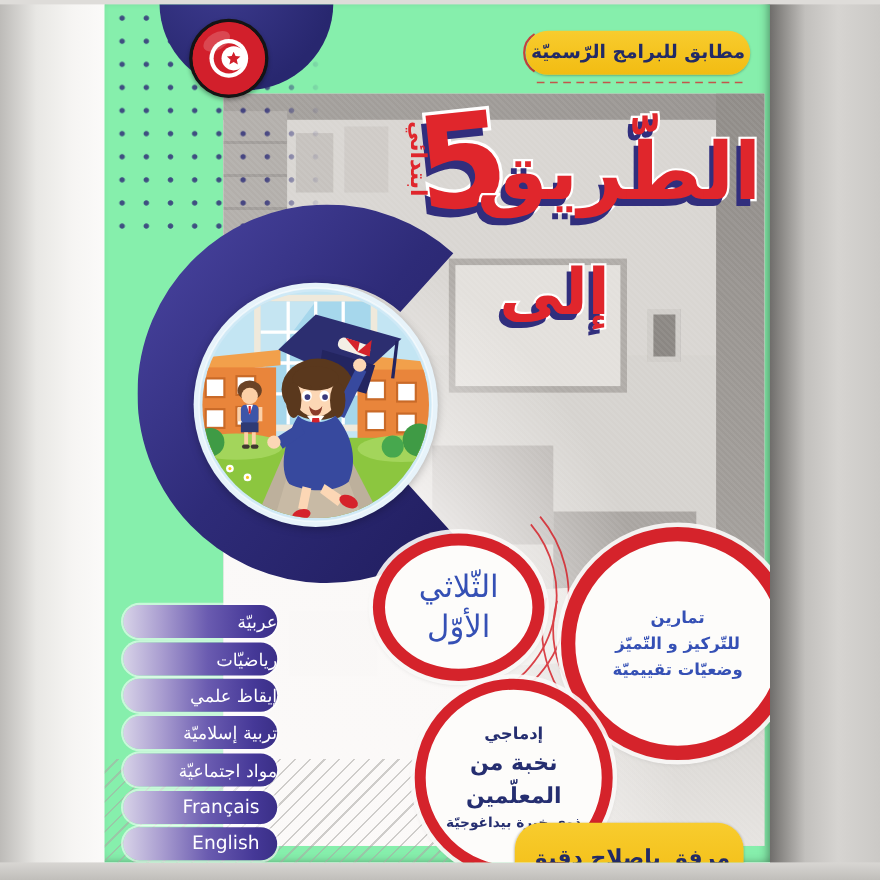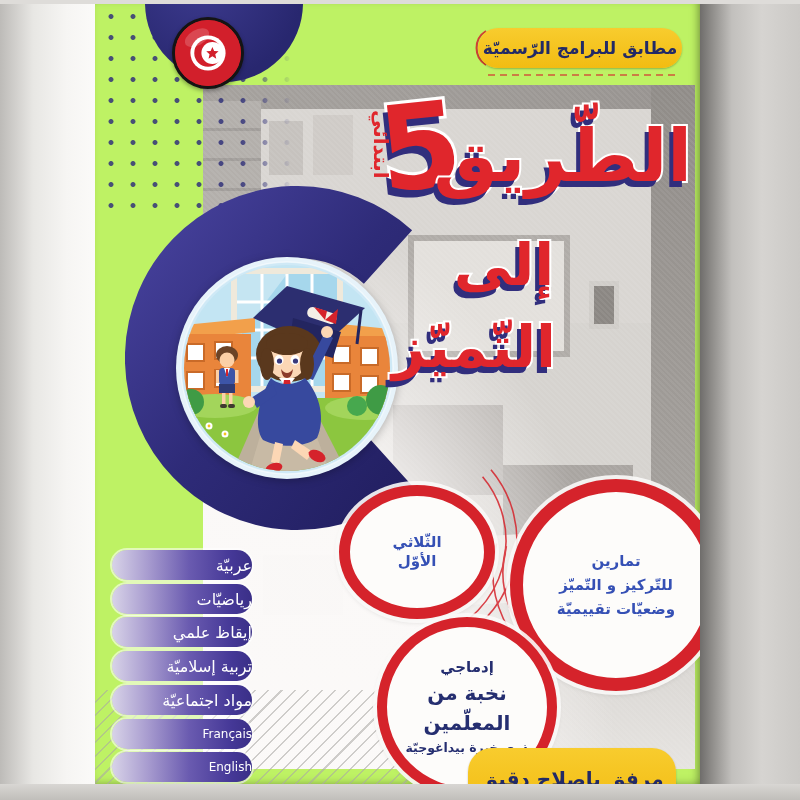--- a/index.html
+++ b/index.html
@@ -12,21 +12,21 @@
   .edge-left{left:0;top:0;width:95px;height:800px;
     background:linear-gradient(90deg,#bdbbb8,#e8e7e4 35%,#f6f5f3 70%,#fbfaf9);}
   .edge-right{left:700px;top:0;width:100px;height:800px;
     background:linear-gradient(90deg,#6f6d6b,#8f8d8a 12%,#c2c0bd 32%,#d6d4d1 62%,#cbc9c6);}
   .edge-bottom{left:0;top:784px;width:800px;height:16px;
     background:linear-gradient(#d8d6d3,#c0beba);}
   .edge-top{left:0;top:0;width:800px;height:4px;background:#dedcd9;}
 
   
   .cover{position:absolute;left:95px;top:4px;width:605px;height:780px;
-    background:#bef264;overflow:hidden;
+    background:#86efac;overflow:hidden;
     box-shadow:inset -7px 0 9px -5px rgba(0,0,0,.35), inset 0 -5px 8px -4px rgba(0,0,0,.22);}
 
   
   .photo{position:absolute;left:108px;top:81px;width:492px;height:684px;z-index:1;
     background:#d6d3cf;overflow:hidden;}
   .ph{position:absolute;}
   .ph-band{left:0;top:0;width:100%;height:24px;background:linear-gradient(90deg,#a6a29e,#979390);}
   .ph-wall{left:0;top:24px;width:100%;height:214px;background:#d9d6d2;}
   .ph-shelf{left:0;top:16px;width:58px;height:300px;background:
     repeating-linear-gradient(0deg,rgba(0,0,0,.10) 0 3px,transparent 3px 30px),#b3afab;}
@@ -92,37 +92,37 @@
     filter:drop-shadow(0 2px 4px rgba(0,0,0,.25));}
 
   .arcs{position:absolute;left:0;top:0;width:605px;height:780px;z-index:5;pointer-events:none;}
 
   
   .ring{position:absolute;z-index:6;background:#fdfcfa;border-radius:50%;
     border:13px solid #d5232b;display:flex;flex-direction:column;align-items:center;
     justify-content:center;text-align:center;direction:rtl;
     box-shadow:0 0 0 4px rgba(251,250,248,.9),0 2px 6px rgba(0,0,0,.2);}
   .ring-trimester{left:244px;top:481px;width:134px;height:112px;border-width:11px;}
-  .ring-trimester .l{color:#3550b5;font-weight:bold;font-size:15px;line-height:1.3;}
+  .ring-trimester .l{color:#3550b5;font-weight:normal;font-size:28px;line-height:1.3;}
   .ring-features{left:415px;top:475px;width:186px;height:186px;}
   .ring-features .l{color:#3550b5;font-weight:bold;font-size:15px;line-height:1.6;}
   .ring-authors{left:282px;top:613px;width:160px;height:160px;border-width:10px;}
   .ring-authors .l1{color:#252e70;font-weight:bold;font-size:15px;line-height:1.5;}
   .ring-authors .l2{color:#252e70;font-weight:bold;font-size:20px;line-height:1.5;}
   .ring-authors .l3{color:#252e70;font-weight:bold;font-size:12.5px;line-height:1.6;}
 
   
   .subject-pill{position:absolute;left:17px;width:140px;height:30px;z-index:6;
     border-radius:15px;display:flex;align-items:center;justify-content:flex-start;
     padding:0;box-sizing:border-box;direction:rtl;
     background:linear-gradient(90deg,#d8d3e8 0%,#a99dd0 25%,#6a5bb0 55%,#453897 85%,#3a2f87 100%);
     box-shadow:0 0 0 2px rgba(255,255,255,.55);}
   .subject-pill span{color:#fff;font-size:16px;padding-left:16px;white-space:nowrap;}
   .subject-pill.latin{direction:ltr;justify-content:flex-end;}
-  .subject-pill.latin span{padding-left:0;font-size:12px;margin-left:16px;}
+  .subject-pill.latin span{padding-right:16px;padding-left:0;font-size:17px;margin-left:16px;}
 </style>
 </head>
 <body>
 
 <div class="page">
   <div class="edge edge-left"></div>
   <div class="edge edge-right"></div>
   <div class="edge edge-top"></div>
   <div class="edge edge-bottom"></div>
 
@@ -175,21 +175,20 @@
           <stop offset="1" stop-color="#232063"></stop>
         </linearGradient>
       </defs>
       <path d="M263 273 A136 136 0 1 1 263 71" fill="none" stroke="url(#cgrad)" stroke-width="72"></path>
     </svg>
 
     <div class="title-part t-num">5</div>
     <div class="t-grade">ابتدائي</div>
     <div class="title-part t1">الطّريق</div>
     <div class="title-part t2">إلى</div>
-    <div class="title-part t3">التّميّز</div>
 
     <svg class="illus" viewBox="0 0 224 224">
       <defs>
           <clipPath id="cc">
             <circle cx="112" cy="112" r="103"></circle>
           </clipPath>
         </defs>
       <circle cx="112" cy="112" r="111" fill="#e7f3fa"></circle>
       <circle cx="112" cy="112" r="106" fill="#cfe9f6"></circle>
       <g clip-path="url(#cc)">

